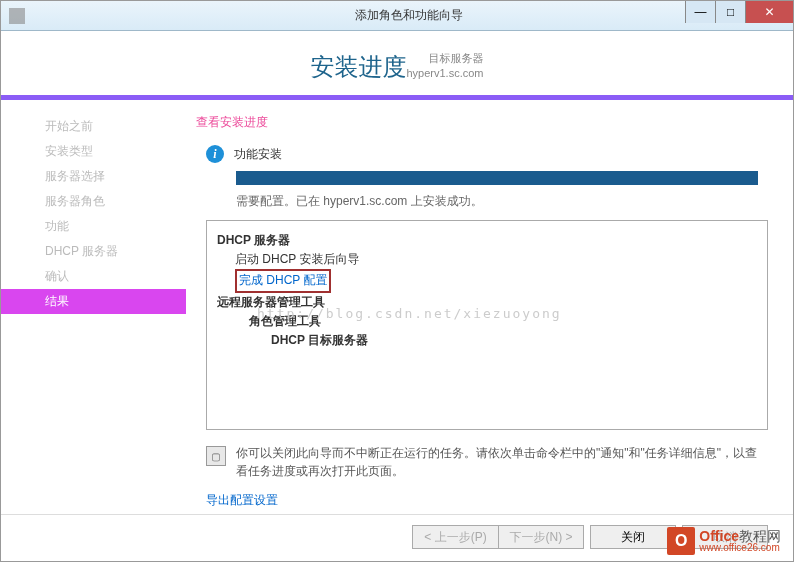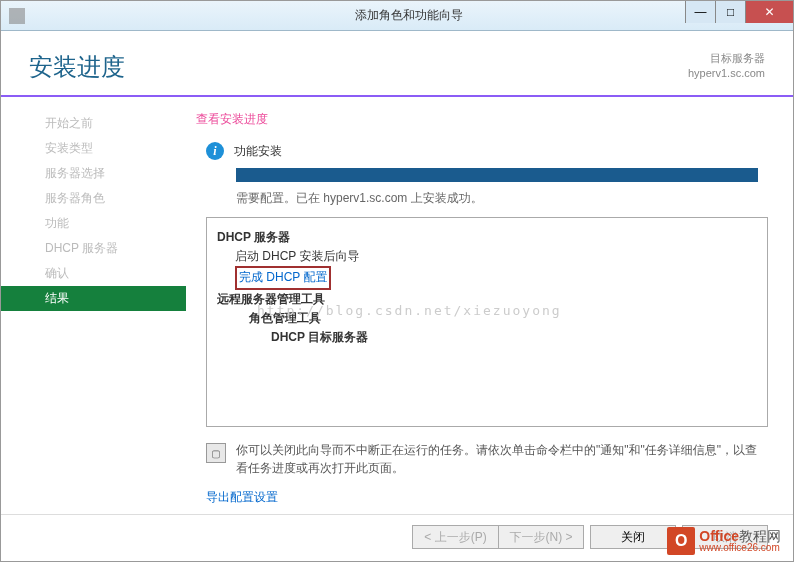--- a/index.html
+++ b/index.html
@@ -7,29 +7,29 @@
     
     .titlebar { height: 30px; background: linear-gradient(#eaf4fb, #d9ebf7); border-bottom: 1px solid #9fb8c9; display: flex; align-items: center; position: relative; }
     .titlebar-icon { width: 16px; height: 16px; margin-left: 8px; background: #888; opacity: 0.6; }
     .titlebar-title { flex: 1; text-align: center; font-size: 12px; color: #333; }
     .titlebar-controls { position: absolute; right: 0; top: 0; display: flex; }
     .tb-btn { width: 30px; height: 22px; display: flex; align-items: center; justify-content: center; font-size: 12px; border-left: 1px solid #888; background: #d6e7f4; cursor: pointer; }
     .tb-btn.close { background: #c75050; color: #fff; width: 48px; }
     
     .content-area { padding: 0; height: calc(100% - 30px); display: flex; flex-direction: column; }
     
-    .header { padding: 20px 28px 12px 28px; display: flex; justify-content: space-between; align-items: flex-start; border-bottom: 2px solid #8b5cf6; }
+    .header { padding: 20px 28px 12px 28px; display: flex; justify-content: center; align-items: flex-start; border-bottom: 5px solid #8b5cf6; }
     .page-title { font-size: 24px; color: #1e648c; font-weight: normal; }
     .target-server { text-align: right; font-size: 11px; color: #888; line-height: 1.4; }
     
     .body-flex { display: flex; flex: 1; min-height: 0; }
     
     .sidebar { width: 185px; padding: 14px 0; }
     .sidebar-item { padding: 4px 0 4px 44px; font-size: 12px; color: #bbb; cursor: default; }
-    .sidebar-item.active { background: #15803d; color: #fff; }
+    .sidebar-item.active { background: #d946ef; color: #fff; }
     
     .main-panel { flex: 1; padding: 14px 25px 0 10px; font-size: 12px; color: #444; display: flex; flex-direction: column; min-height: 0; }
     .subtitle { font-size: 12px; color: #ec4899; margin-bottom: 14px; }
     .status-row { display: flex; align-items: center; gap: 10px; margin-bottom: 8px; padding-left: 10px; }
     .info-icon { width: 18px; height: 18px; border-radius: 50%; background: #1e90d8; color: #fff; display: flex; align-items: center; justify-content: center; font-size: 12px; font-weight: bold; font-style: italic; font-family: Georgia, serif; }
     .status-text { font-size: 12px; color: #333; }
     .progress-bar { height: 14px; background: #1a5b8e; margin-left: 40px; margin-right: 10px; margin-bottom: 8px; }
     .progress-msg { margin-left: 40px; font-size: 12px; color: #666; margin-bottom: 10px; }
     
     .detail-box { border: 1px solid #aaa; margin-left: 10px; padding: 10px 10px; font-size: 12px; height: 210px; line-height: 1.6; overflow: hidden; position: relative; }

